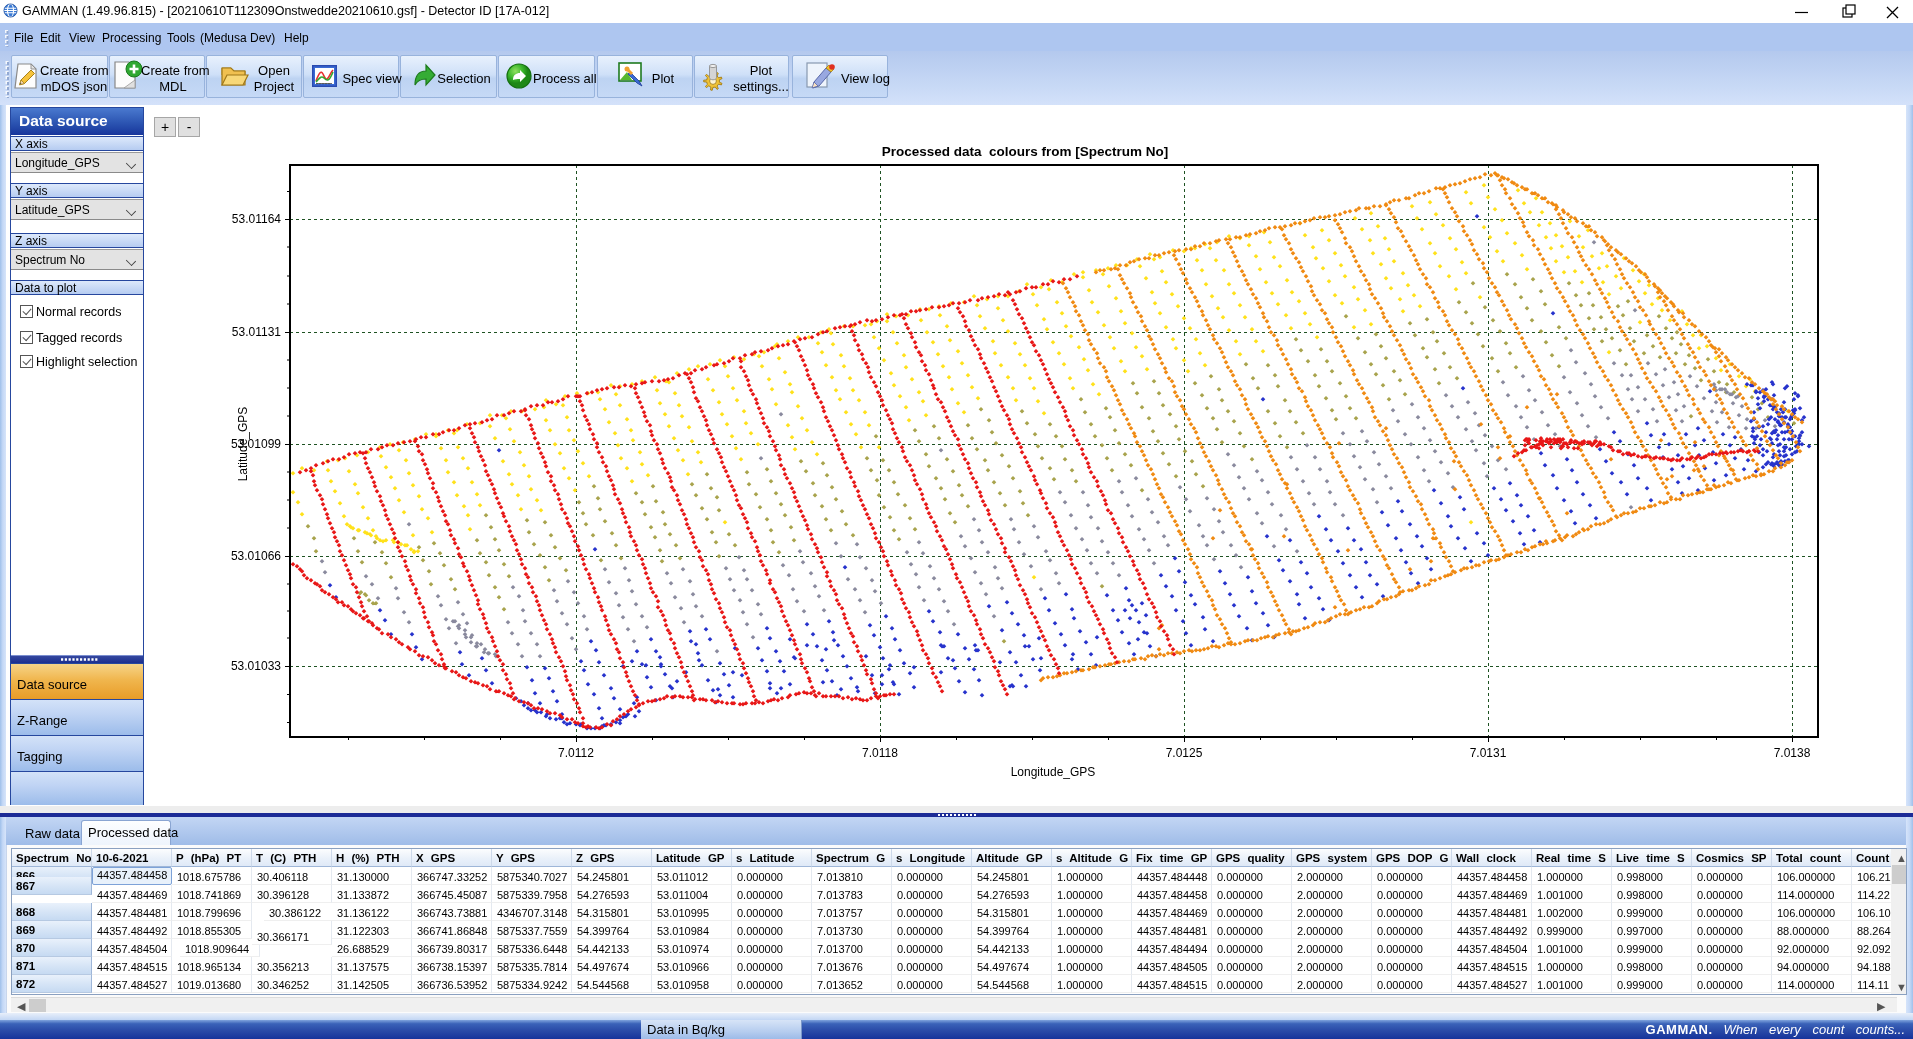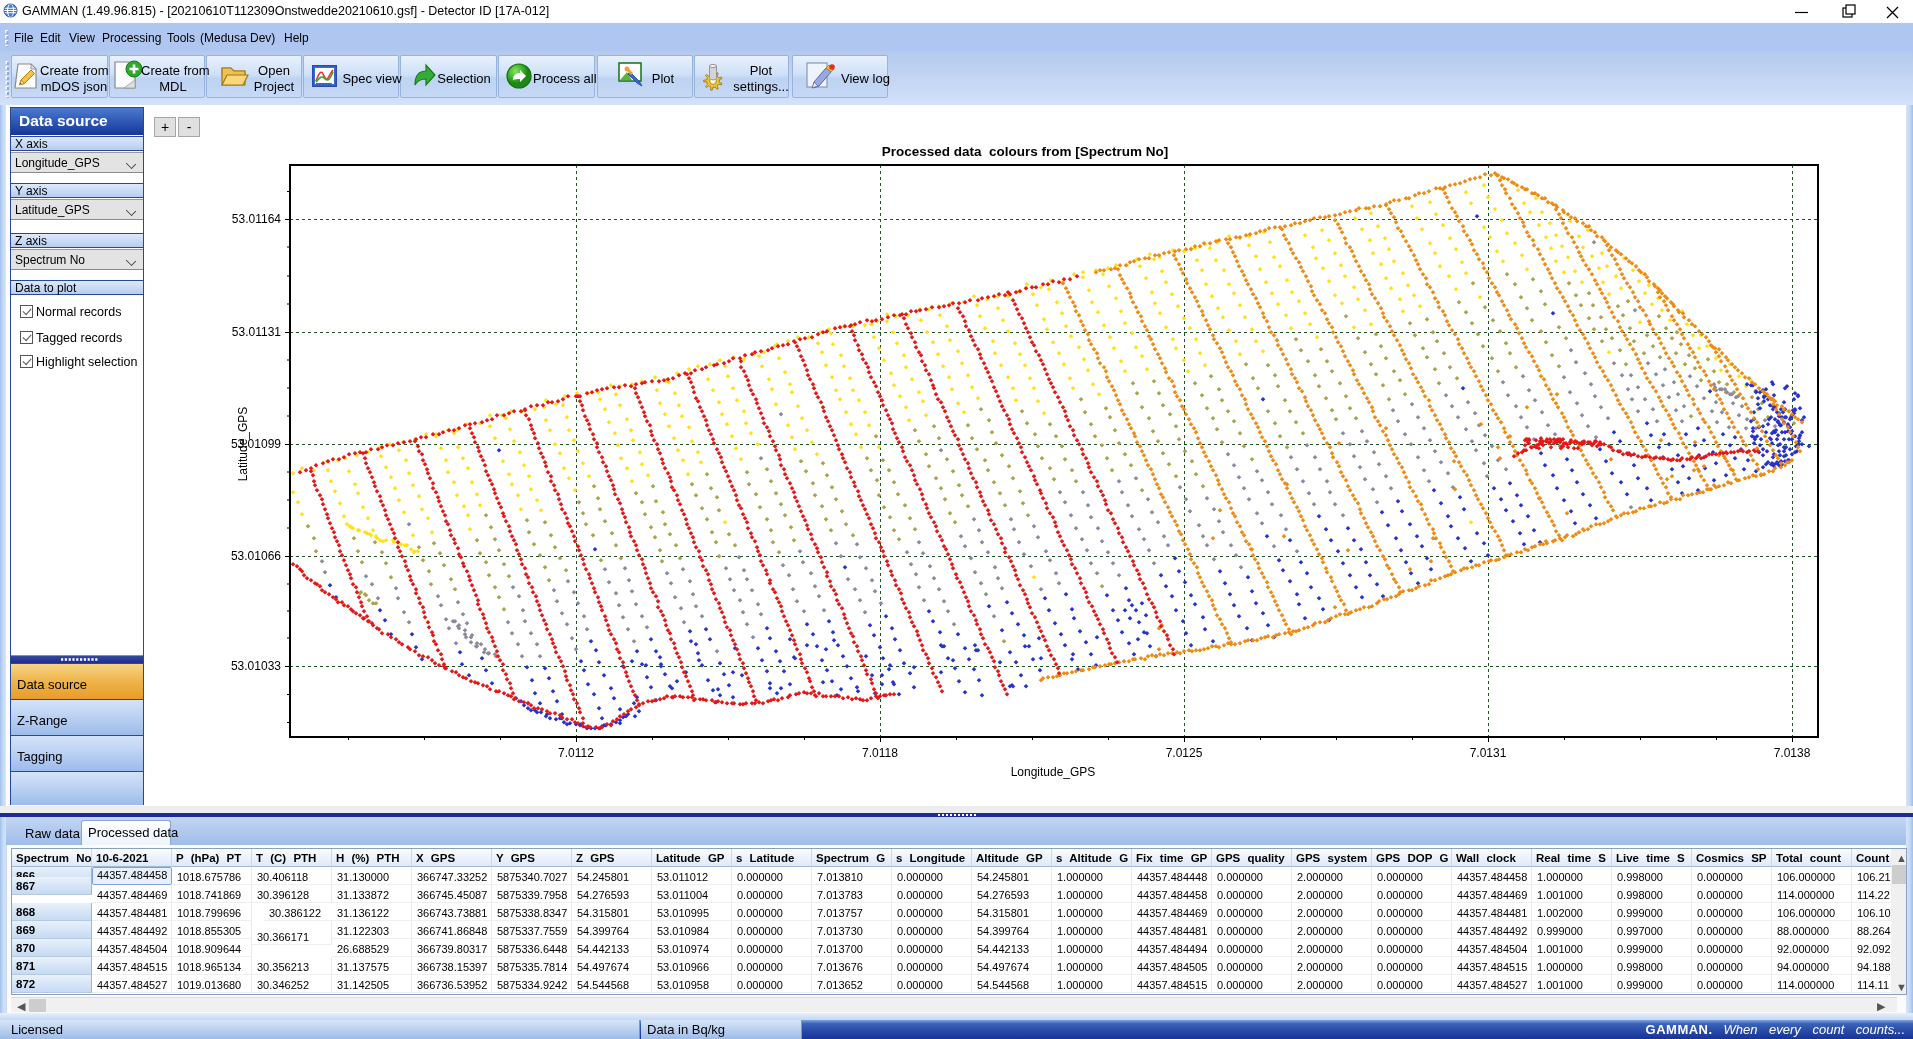--- a/index.html
+++ b/index.html
@@ -388,21 +388,21 @@
       <div class="dcell" style="left:1600px;top:36px;width:80px">0.998000</div>
       <div class="dcell" style="left:1680px;top:36px;width:80px">0.000000</div>
       <div class="dcell" style="left:1760px;top:36px;width:80px">114.000000</div>
       <div class="dcell" style="left:1840px;top:36px;width:80px">114.22</div>
       <div class="rhcell" style="top:54px">868</div>
       <div class="dcell" style="left:80px;top:54px;width:80px">44357.484481</div>
       <div class="dcell" style="left:160px;top:54px;width:80px">1018.799696</div>
       <div class="dcell" style="left:252px;top:54px;width:80px">30.386122</div>
       <div class="dcell" style="left:320px;top:54px;width:80px">31.136122</div>
       <div class="dcell" style="left:400px;top:54px;width:80px">366743.73881</div>
-      <div class="dcell" style="left:480px;top:54px;width:80px">5875338.8347</div>
+      <div class="dcell" style="left:480px;top:54px;width:80px">4346707.3148</div>
       <div class="dcell" style="left:560px;top:54px;width:80px">54.315801</div>
       <div class="dcell" style="left:640px;top:54px;width:80px">53.010995</div>
       <div class="dcell" style="left:720px;top:54px;width:80px">0.000000</div>
       <div class="dcell" style="left:800px;top:54px;width:80px">7.013757</div>
       <div class="dcell" style="left:880px;top:54px;width:80px">0.000000</div>
       <div class="dcell" style="left:960px;top:54px;width:80px">54.315801</div>
       <div class="dcell" style="left:1040px;top:54px;width:80px">1.000000</div>
       <div class="dcell" style="left:1120px;top:54px;width:80px">44357.484469</div>
       <div class="dcell" style="left:1200px;top:54px;width:80px">0.000000</div>
       <div class="dcell" style="left:1280px;top:54px;width:80px">2.000000</div>
@@ -432,21 +432,21 @@
       <div class="dcell" style="left:1280px;top:72px;width:80px">2.000000</div>
       <div class="dcell" style="left:1360px;top:72px;width:80px">0.000000</div>
       <div class="dcell" style="left:1440px;top:72px;width:80px">44357.484492</div>
       <div class="dcell" style="left:1520px;top:72px;width:80px">0.999000</div>
       <div class="dcell" style="left:1600px;top:72px;width:80px">0.997000</div>
       <div class="dcell" style="left:1680px;top:72px;width:80px">0.000000</div>
       <div class="dcell" style="left:1760px;top:72px;width:80px">88.000000</div>
       <div class="dcell" style="left:1840px;top:72px;width:80px">88.264</div>
       <div class="rhcell" style="top:90px">870</div>
       <div class="dcell" style="left:80px;top:90px;width:80px">44357.484504</div>
-      <div class="dcell" style="left:160px;top:90px;width:80px">1018.909644</div>
+      <div class="dcell" style="left:168px;top:90px;width:80px">1018.909644</div>
       <div class="dcell" style="left:240px;top:78px;width:80px">30.366171</div>
       <div class="dcell" style="left:320px;top:90px;width:80px">26.688529</div>
       <div class="dcell" style="left:400px;top:90px;width:80px">366739.80317</div>
       <div class="dcell" style="left:480px;top:90px;width:80px">5875336.6448</div>
       <div class="dcell" style="left:560px;top:90px;width:80px">54.442133</div>
       <div class="dcell" style="left:640px;top:90px;width:80px">53.010974</div>
       <div class="dcell" style="left:720px;top:90px;width:80px">0.000000</div>
       <div class="dcell" style="left:800px;top:90px;width:80px">7.013700</div>
       <div class="dcell" style="left:880px;top:90px;width:80px">0.000000</div>
       <div class="dcell" style="left:960px;top:90px;width:80px">54.442133</div>
@@ -515,16 +515,15 @@
       <div class="sarrow" style="left:1884px;top:133px">▼</div>
     </div>
 <div class="sbar" style="left:4px;top:152px;width:1886px;height:15px;border-top:1px solid #dcdcdc">
   <div class="sarrow" style="left:6px;top:3px">◀</div>
   <div class="sthumb" style="left:18px;top:1px;width:17px;height:13px"></div>
   <div class="sarrow" style="left:1866px;top:3px">▶</div>
 </div>
 </div>
 <div class="abs" style="left:0;top:1013px;width:1913px;height:7px;background:linear-gradient(#e8effa,#c2d6f4)"></div>
 <div class="abs" id="statusbar">
-  <div id="st1">Licensed</div>
   <div id="st2">Data in Bq/kg</div>
   <div id="stright"><b>GAMMAN.</b>&nbsp;&nbsp; <i>When every count counts...</i></div>
 </div>
 
 </body></html>

